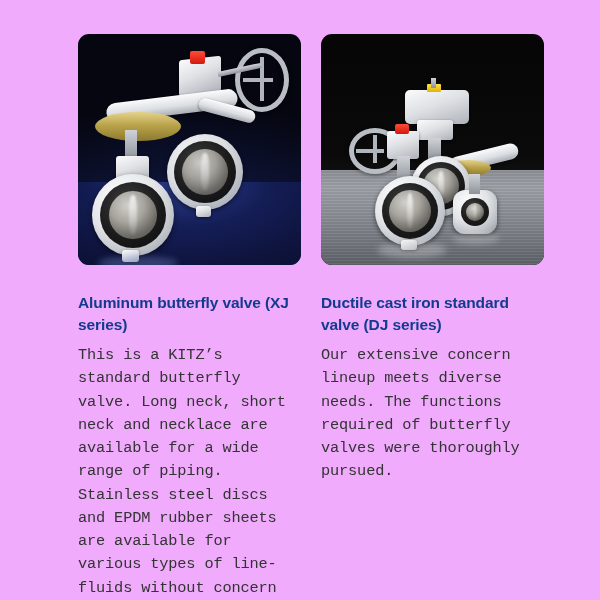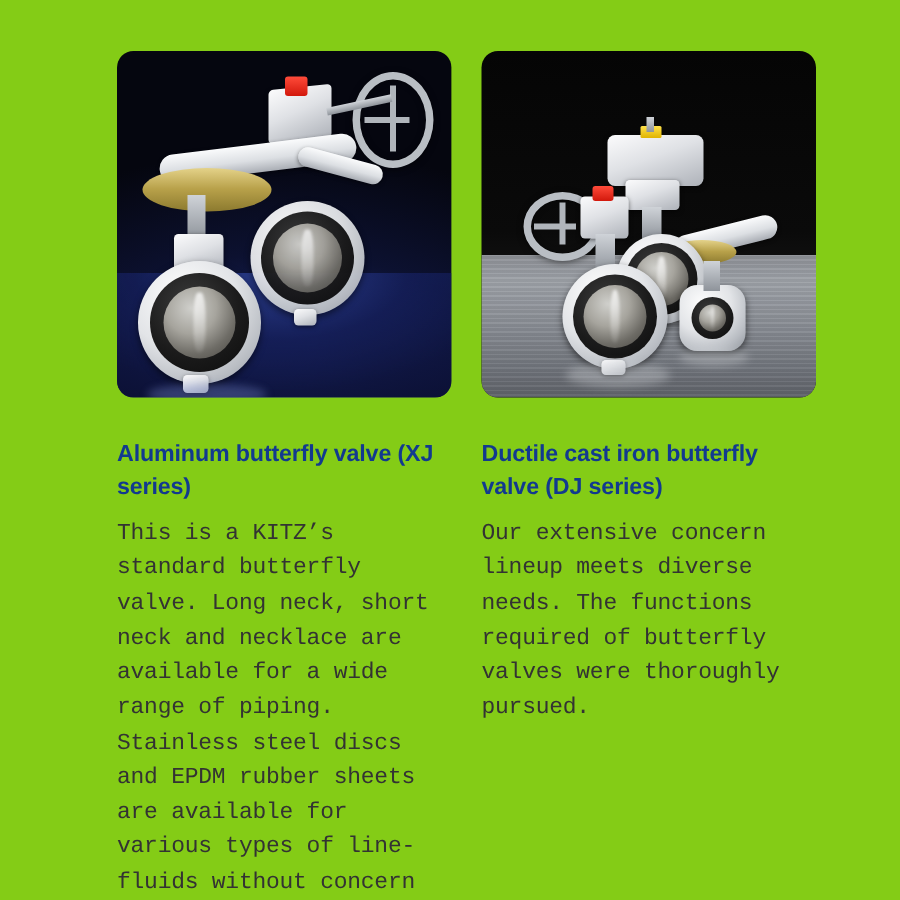--- a/index.html
+++ b/index.html
@@ -12,21 +12,21 @@
     height: 600px;
     overflow: hidden;
     font-family: "Liberation Sans", sans-serif;
     -webkit-font-smoothing: antialiased;
   }
 
   .page {
     position: relative;
     width: 600px;
     height: 600px;
-    background: #84cc16;
+    background: #f0abfc;
   }
 
   .grid {
     position: absolute;
     left: 78px;
     top: 34px;
     width: 465px;
     display: flex;
     gap: 20px;
   }
@@ -253,18 +253,18 @@
         <div class="obj body-ring" style="left:132px; top:156px; width:44px; height:44px; border-radius:12px;">
           <div class="seat" style="left:8px; top:8px; right:8px; bottom:8px; border-radius:50%;"></div>
           <div class="disc" style="left:13px; top:13px; right:13px; bottom:13px;"></div>
         </div>
         <div class="obj stem" style="left:148px; top:140px; width:11px; height:20px;"></div>
 
         <div class="reflect" style="left:56px; top:208px; width:70px; height:16px; background:#d7dadd;"></div>
         <div class="reflect" style="left:132px; top:198px; width:46px; height:12px; background:#d7dadd;"></div>
       </div>
 
-      <h3 class="card-title">Ductile cast iron butterfly valve (DJ series)</h3>
+      <h3 class="card-title">Ductile cast iron standard valve (DJ series)</h3>
       <p class="card-body">Our extensive concern lineup meets diverse needs. The functions required of butterfly valves were thoroughly pursued.</p>
     </div>
 
   </div>
 </div>
 
 </body></html>

